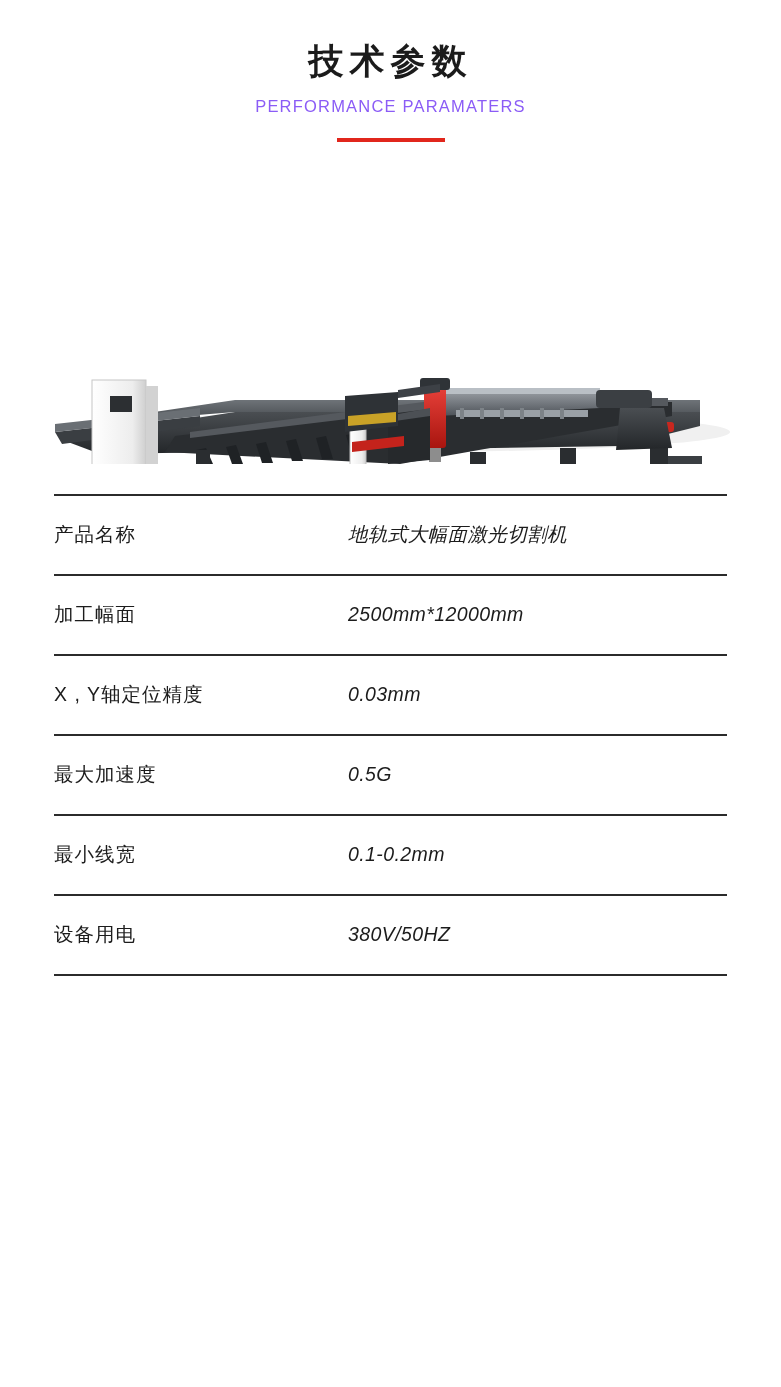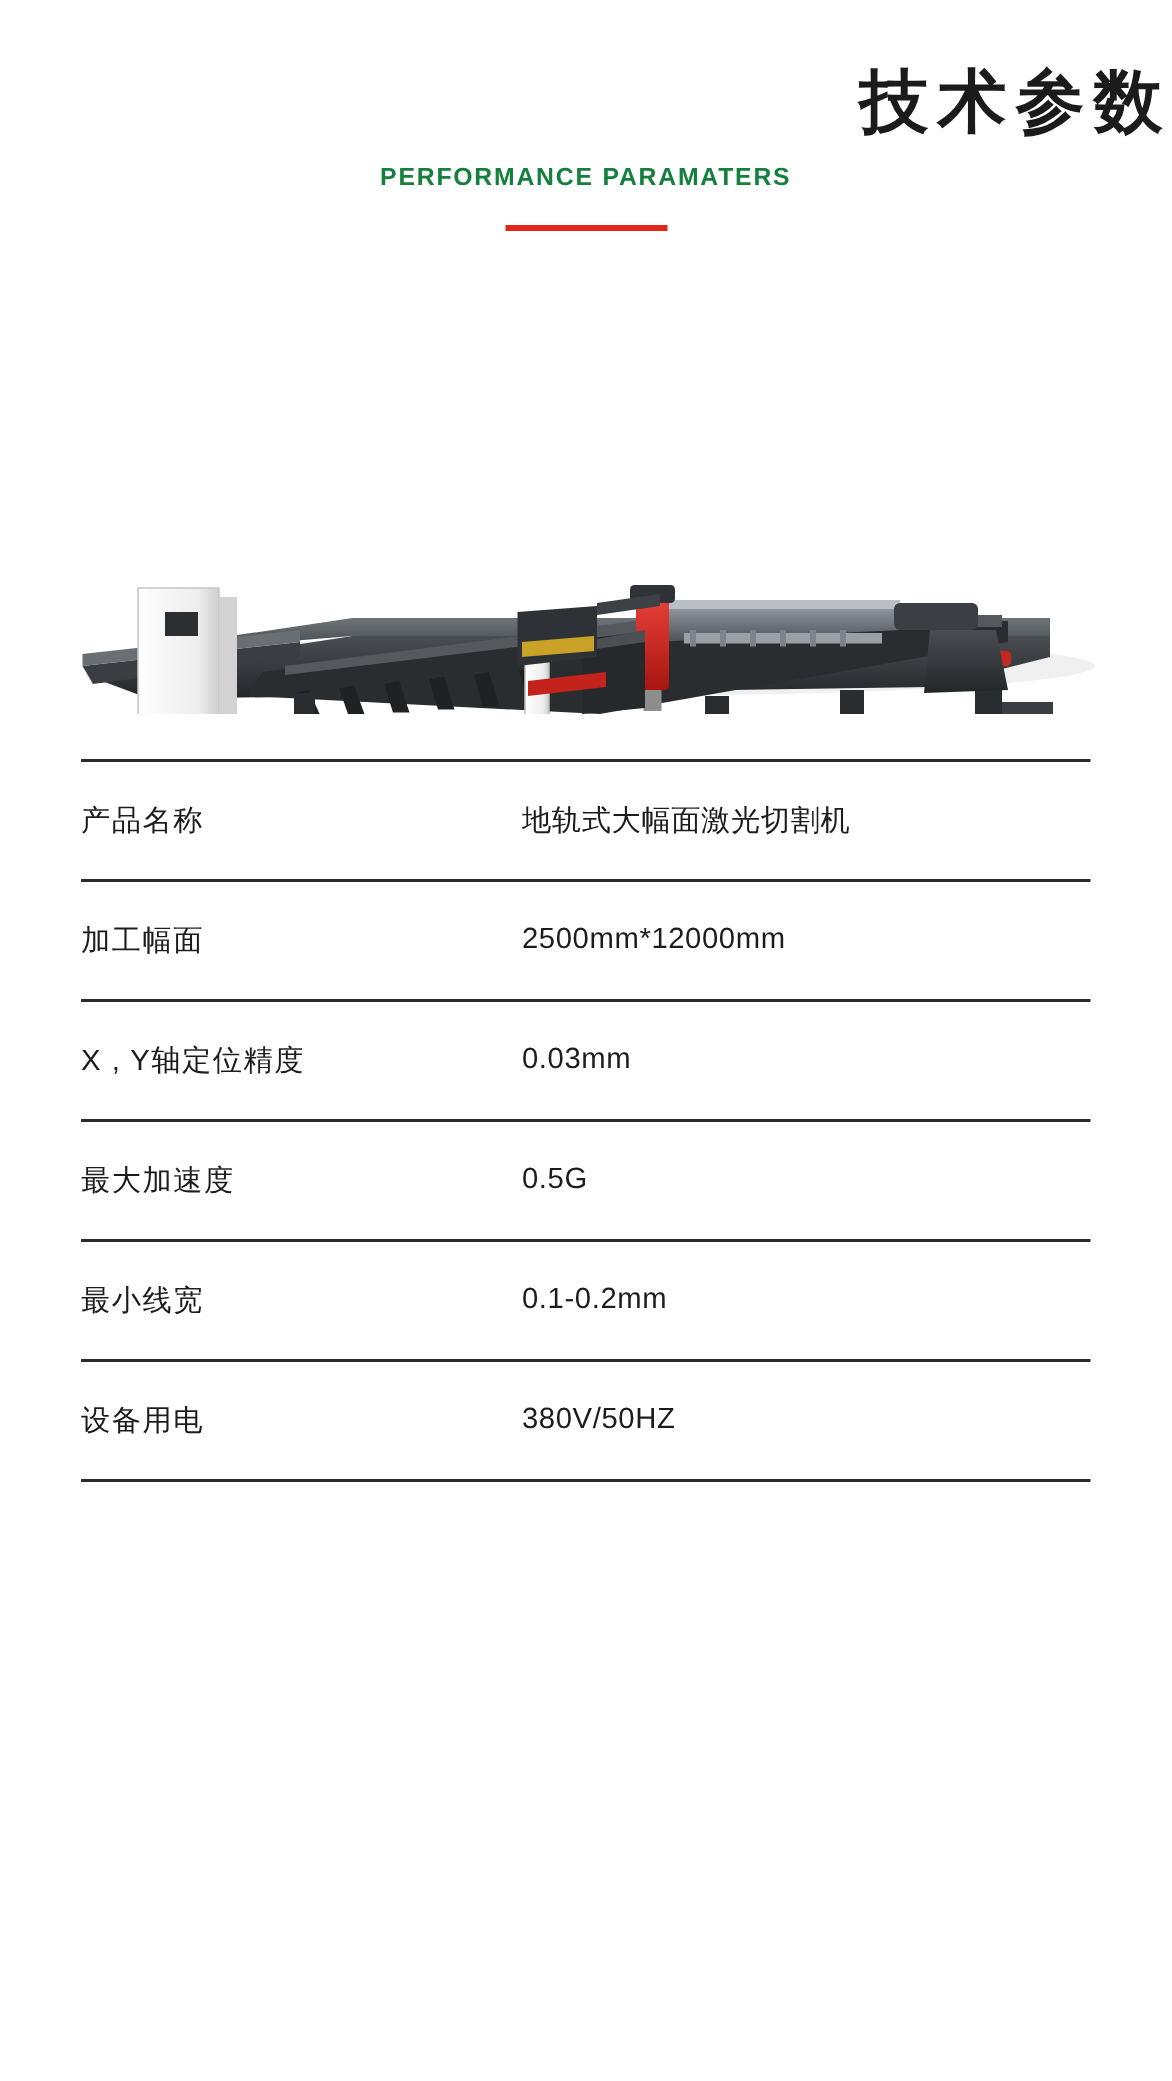--- a/index.html
+++ b/index.html
@@ -16,33 +16,32 @@
     color: #1a1a1a;
     overflow: hidden;
   }
 
   
   .header {
     padding-top: 42px;
     text-align: center;
   }
   .title-cn {
-    font-size: 46px;
+    font-size: 35px;
     font-weight: bold;
     letter-spacing: 6px;
     color: #1b1b1b;
     line-height: 1.1;
-    text-align: right;
   }
   .title-en {
     margin-top: 16px;
     font-size: 16.5px;
     letter-spacing: 1.2px;
-    color: #15803d;
-    font-weight: 700;
+    color: #8b5cf6;
+    font-weight: 400;
   }
   .rule {
     width: 108px;
     height: 4px;
     background: #e1261c;
     margin: 22px auto 0 auto;
   }
 
   
   .machine-wrap {
@@ -72,20 +71,21 @@
   }
   .spec-table tr:first-child td { border-top: 2px solid #2b2b2b; }
   .cell-label {
     width: 294px;
     padding-left: 42px;
     letter-spacing: 1px;
   }
   .cell-value {
     padding-left: 4px;
     letter-spacing: 0.4px;
+    font-style: italic;
   }
 </style>
 </head>
 <body>
 
 <div class="header">
   <div class="title-cn">技术参数</div>
   <div class="title-en">PERFORMANCE PARAMATERS</div>
   <div class="rule"></div>
 </div>

